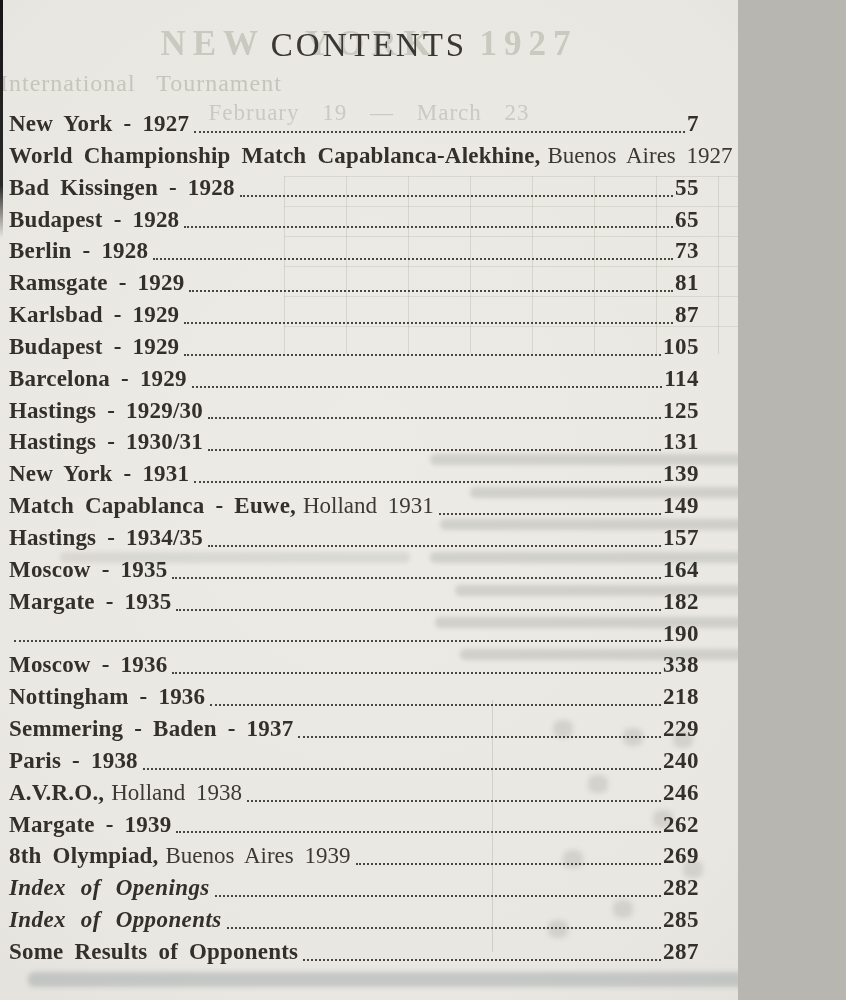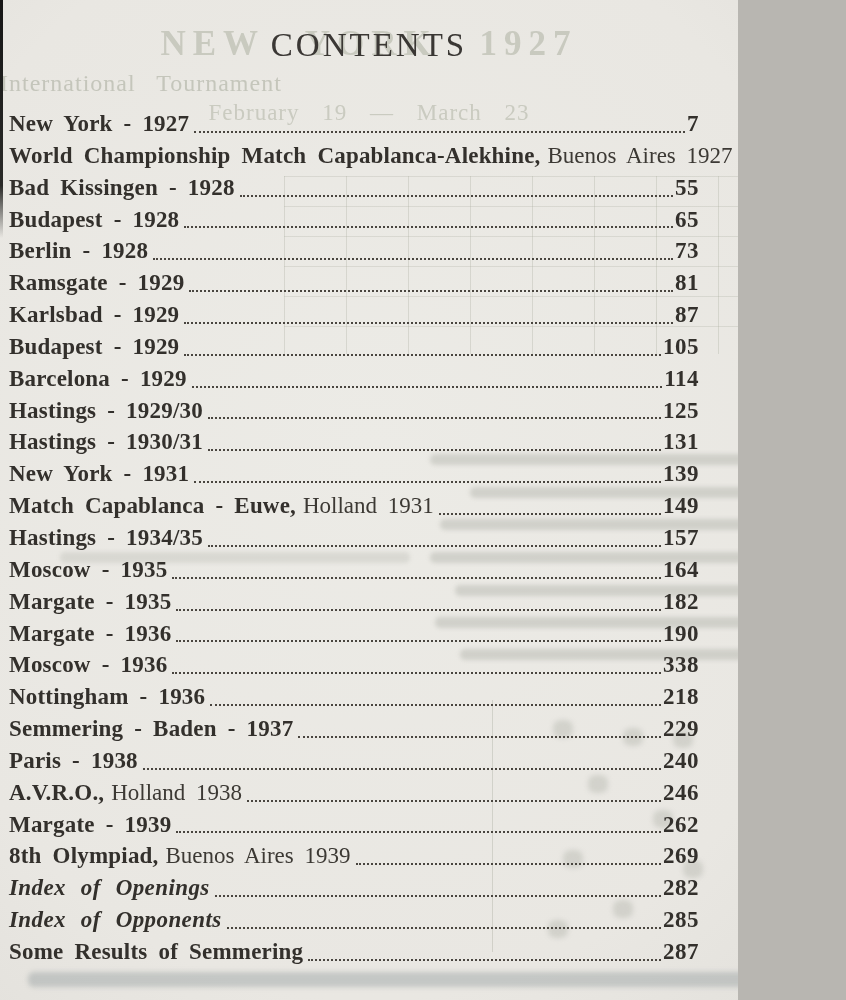--- a/index.html
+++ b/index.html
@@ -226,21 +226,20 @@
           <span class="leader"></span>
           <span class="pg">164</span>
         </div>
         <div class="toc-row">
           <span class="lb">Margate - 1935</span>
           <span class="lr"></span>
           <span class="leader"></span>
           <span class="pg">182</span>
         </div>
         <div class="toc-row">
-          <span class="lb">Margate - 1936</span>
           <span class="lr"></span>
           <span class="leader"></span>
           <span class="pg">190</span>
         </div>
         <div class="toc-row">
           <span class="lb">Moscow - 1936</span>
           <span class="lr"></span>
           <span class="leader"></span>
           <span class="pg">338</span>
         </div>
@@ -286,21 +285,21 @@
           <span class="leader"></span>
           <span class="pg">282</span>
         </div>
         <div class="toc-row italic">
           <span class="lb">Index of Opponents</span>
           <span class="lr"></span>
           <span class="leader"></span>
           <span class="pg">285</span>
         </div>
         <div class="toc-row">
-          <span class="lb">Some Results of Semmering</span>
+          <span class="lb">Some Results of Opponents</span>
           <span class="lr"></span>
           <span class="leader"></span>
           <span class="pg">287</span>
         </div>
       </div>
   </div>
 
 </div>
 
 </body></html>

